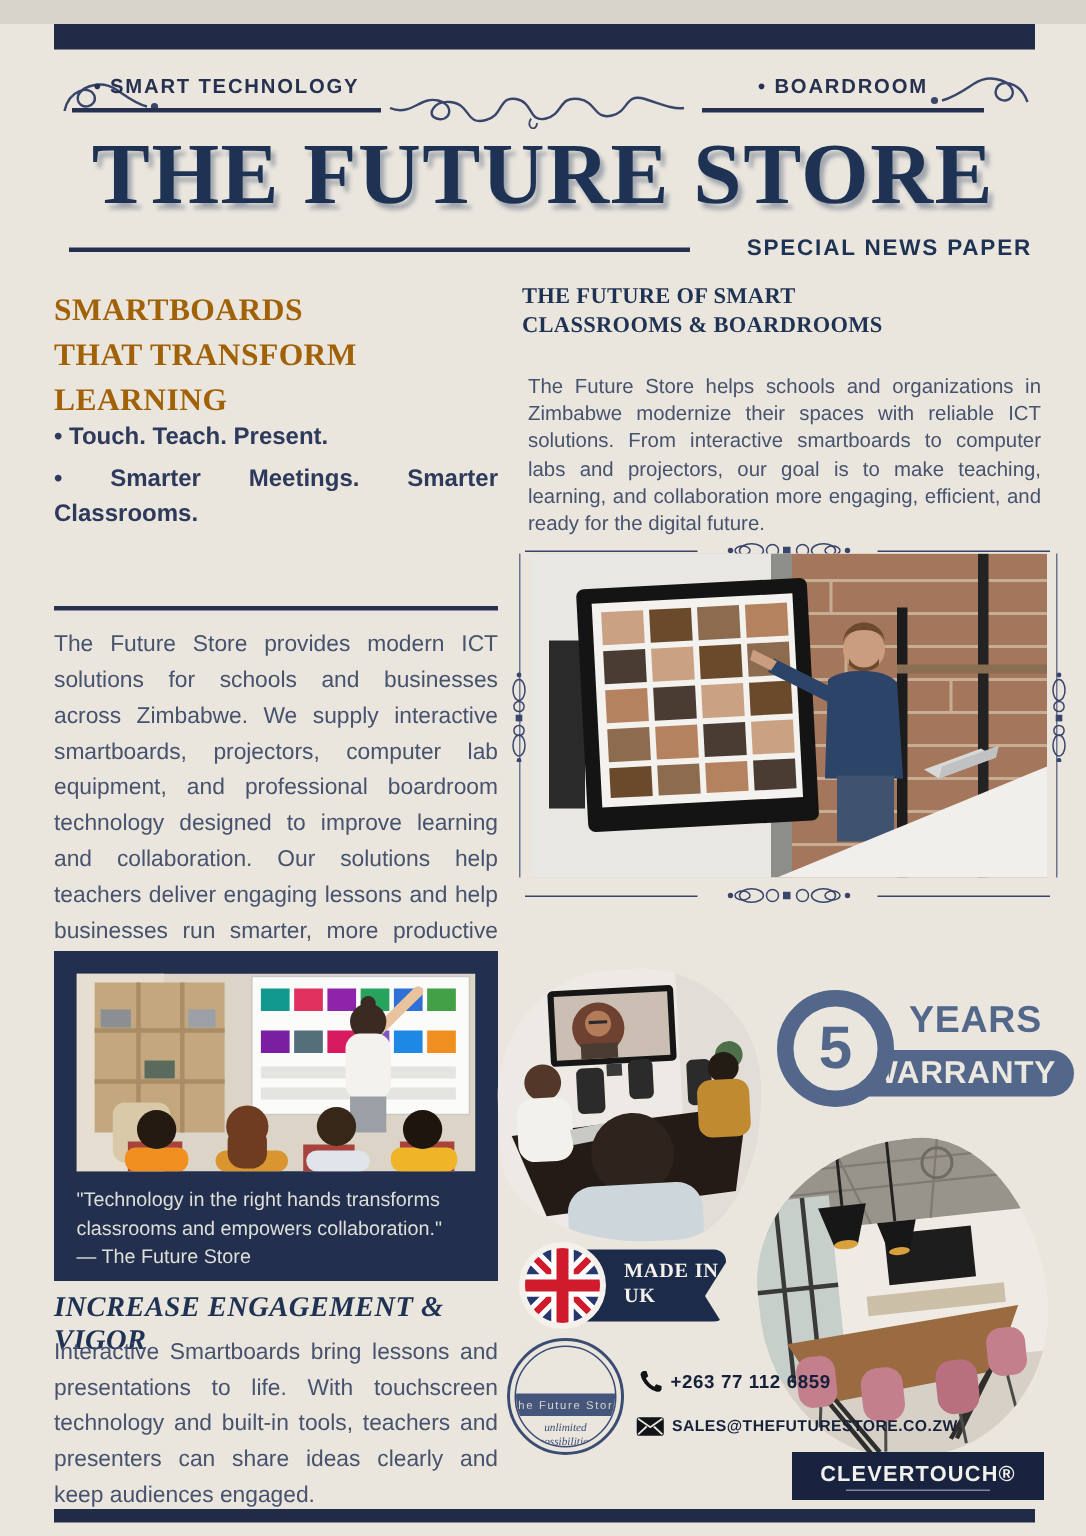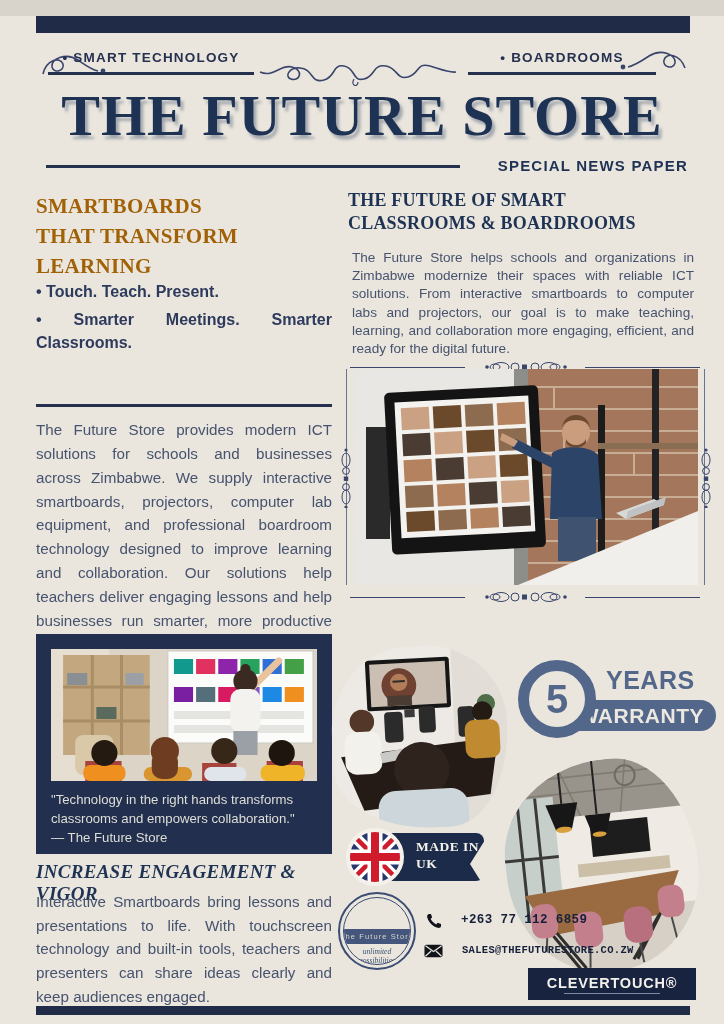--- a/index.html
+++ b/index.html
@@ -44,21 +44,21 @@
   .quote-card { left:36px; top:618px; width:296px; height:220px; padding:15px;
                 background:#232f4e; }
   .quote-card svg { display:block; width:266px; height:132px; }
   .quote-text { margin-top:9px; font-size:13.2px; line-height:1.45; color:#dedfd8; }
   .quote-attr { font-size:13.2px; line-height:1.45; color:#dedfd8; }
   .l-head2 { left:36px; top:845px; width:300px; font-size:19px; font-weight:bold;
              font-style:italic; color:#1e3253; letter-spacing:0.3px; }
   .l-body2 { left:36px; top:874px; width:296px; font-size:15.2px; line-height:1.56; }
 
   
-  .r-head { left:348px; top:173px; width:352px; font-size:18px; font-weight:bold;
+  .r-head { left:348px; top:173px; width:352px; font-size:15px; font-weight:bold;
             color:#1e3253; line-height:1.27; white-space:pre-line; letter-spacing:0.2px; }
   .r-intro { left:352px; top:233px; width:342px; font-size:13.6px; line-height:1.34; }
   .orn-row { display:flex; align-items:center; }
   .orn-row .ln { flex:1; height:1px; background:#39456a; }
   .frame-top { left:350px; top:344px; width:350px; }
   .frame-bottom { left:350px; top:574px; width:350px; }
   .frame-img { left:354px; top:353px; width:344px; height:216px; overflow:hidden; background:#ddd8d0; }
   .frame-img svg { display:block; width:344px; height:216px; }
   .side-ln { width:1px; background:#6a7490; top:353px; height:216px; }
   .r-head3 { left:352px; top:588px; width:260px; font-size:17.5px; font-weight:bold;
@@ -98,21 +98,21 @@
   .logo { left:338px; top:876px; width:78px; height:78px; border:2px solid #3b4c72;
           border-radius:50%; }
   .logo-inner { position:absolute; inset:3px; border:1px solid #3b4c72; border-radius:50%;
                 overflow:hidden; }
   .logo-band { position:absolute; left:-4px; right:-4px; top:31px; height:15px;
                background:#45567c; display:flex; align-items:center; justify-content:center; }
   .logo-band span { font-size:7.5px; letter-spacing:1.1px; color:#d9d5c9; white-space:nowrap; }
   .logo-tag { position:absolute; left:0; right:0; top:49px; text-align:center;
               font-family:"Liberation Serif", serif; font-style:italic; font-size:7.5px;
               color:#3b4c72; }
-  .c-row { display:flex; gap:19px;font-family:Liberation Mono, monospace; }
+  .c-row { display:flex; align-items:center; gap:5px; }
   .phone-row { left:426px; top:897px; }
   .phone-row span { font-size:12.5px; font-weight:bold; color:#16203a; letter-spacing:0.4px; }
   .email-row { left:424px; top:928px; z-index:5; }
   .email-row span { font-size:10.5px; font-weight:bold; color:#16203a; letter-spacing:0.3px; }
 
   .clevertouch { left:528px; top:952px; width:168px; height:32px; background:#18233f;
                  display:flex; flex-direction:column; align-items:center; justify-content:center;
                  z-index:6; }
   .clevertouch span { color:#f2f0ea; font-weight:bold; font-size:14.5px; letter-spacing:0.8px;text-align:right; }
   .ct-underline { width:96px; height:1px; background:#7d87a0; margin-top:2px; }
@@ -136,21 +136,21 @@
   </div>
 
   <svg class="abs" style="left:258px;top:30px;" width="200" height="40" viewBox="0 0 200 40">
     <path d="M2,26 C16,32 22,18 34,21 C46,24 42,36 33,33 C26,31 31,21 42,22 C56,23 52,38 66,34
              C78,31 74,18 86,20 C98,22 94,36 106,33 C118,30 114,18 128,20 C140,22 138,34 150,31
              C162,28 158,16 172,20 C182,23 190,27 198,26" fill="none" stroke="#39456a" stroke-width="1.6"></path>
     <path d="M96,33 C92,40 100,42 100,36" fill="none" stroke="#39456a" stroke-width="1.2"></path>
   </svg>
 
   <div class="abs tag" style="left:468px;top:34px;width:188px;">
-    <span>•  BOARDROOMS</span>
+    <span>•  BOARDROOM</span>
   </div>
 
   <svg class="abs" style="left:608px;top:28px;" width="80" height="34" viewBox="0 0 80 34">
     <path d="M77,24 C72,10 58,8 56,16 C54,23 65,26 67,19 C69,11 53,4 41,12 C35,16 28,21 20,23" fill="none" stroke="#39456a" stroke-width="1.6"></path>
     <circle cx="15" cy="23" r="2.4" fill="#39456a"></circle>
   </svg>
 
   <h1 class="abs title serif">THE FUTURE STORE</h1>
 
   <div class="abs sub-line"></div>

